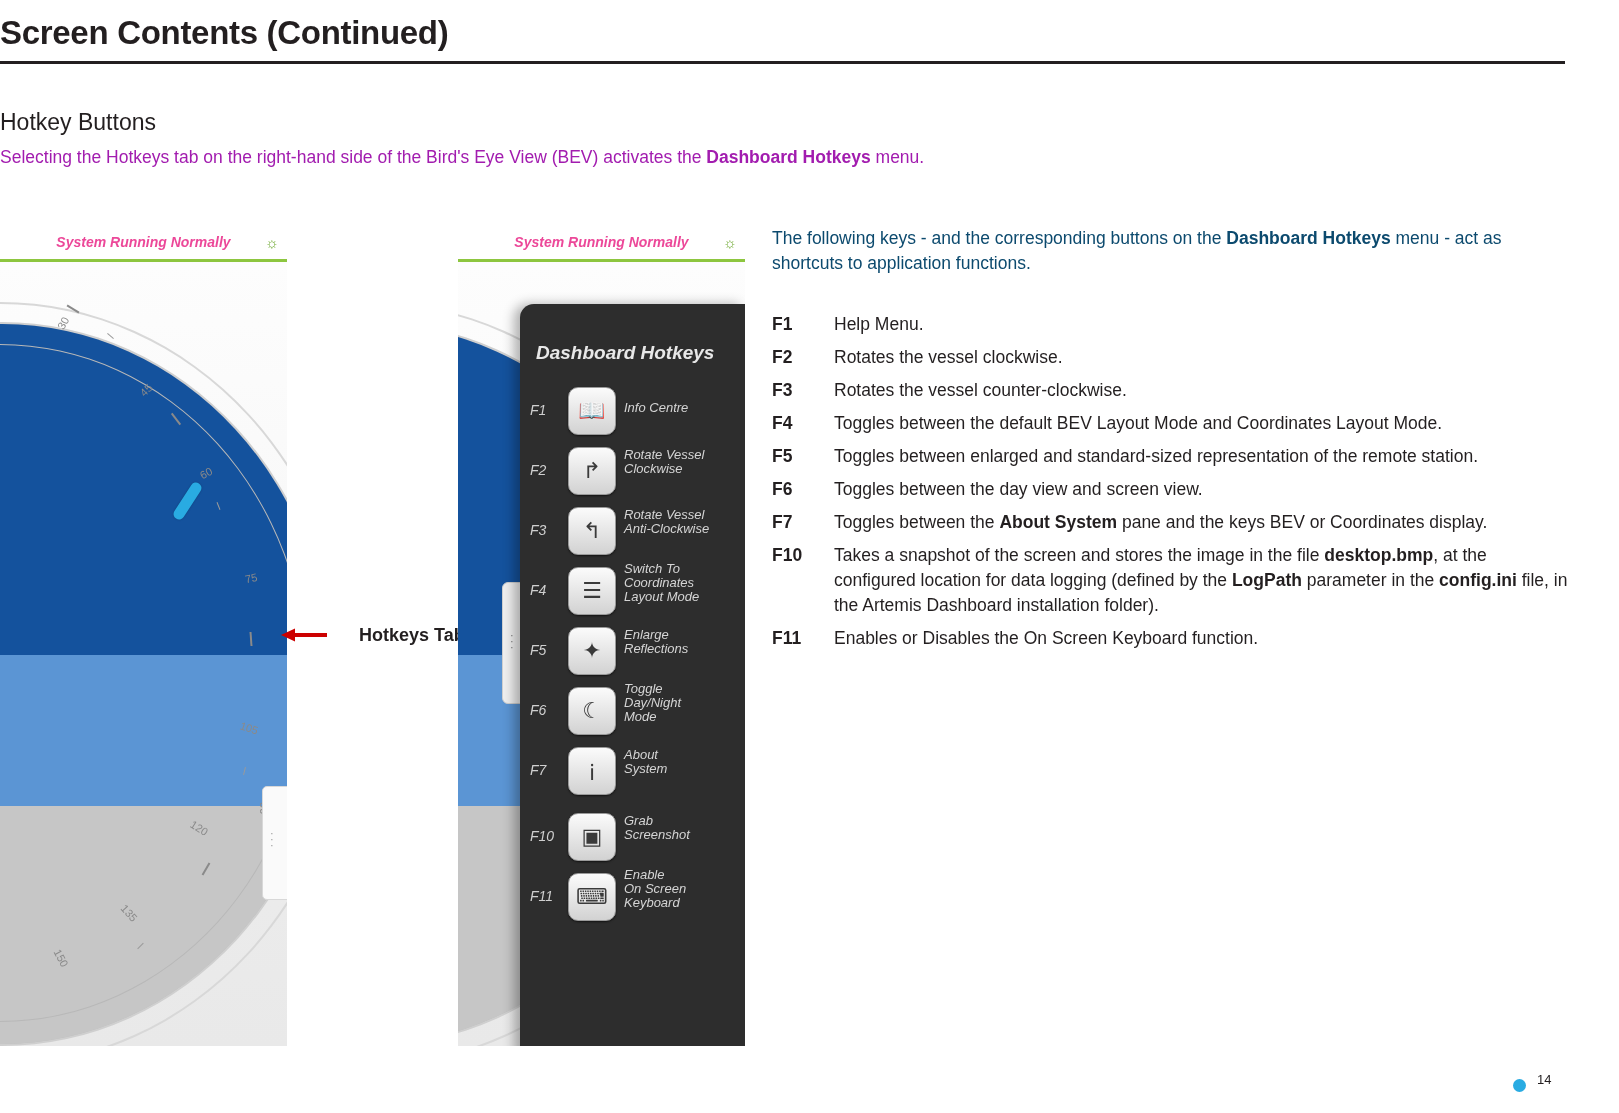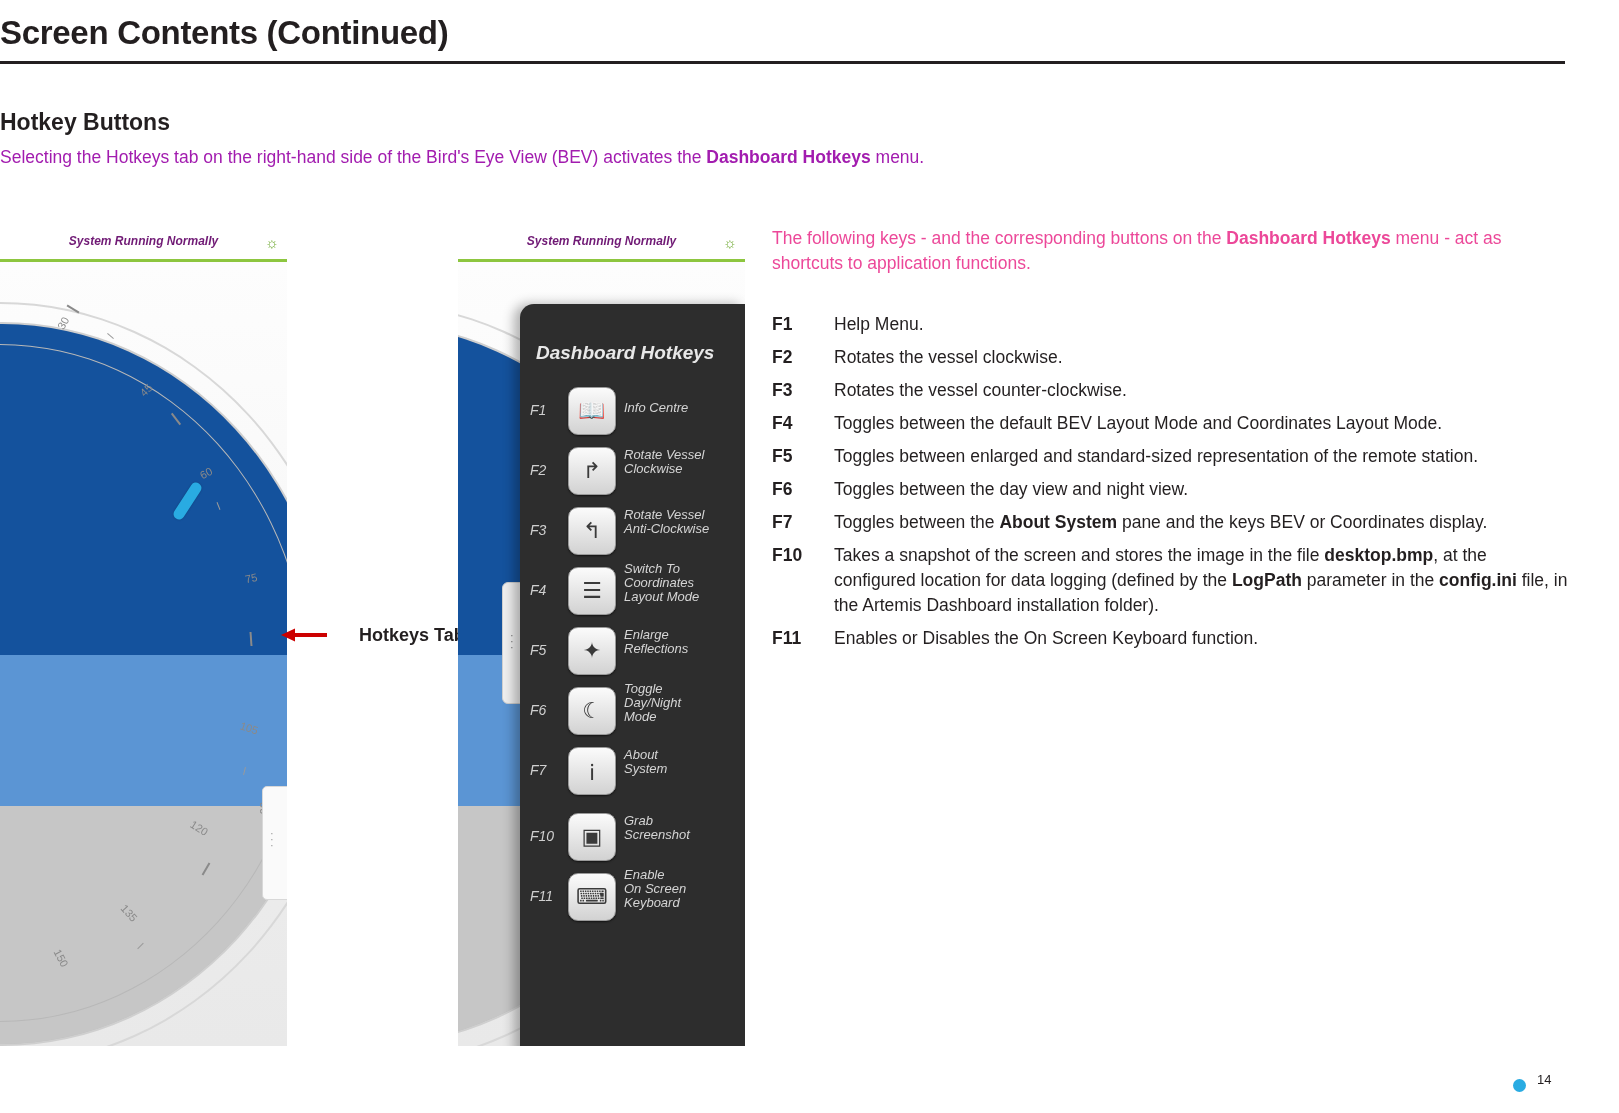--- a/index.html
+++ b/index.html
@@ -41,21 +41,21 @@
     height: 3px;
     background: #231f20;
   }
 
   
   .section-heading {
     position: absolute;
     left: 0px;
     top: 95px;
     font-size: 23px;
-    font-weight: bold;
+    font-weight: normal;
     color: #231f20;
   }
   .section-intro {
     position: absolute;
     left: 0px;
     top: 133px;
     font-size: 17.5px;
     color: #a21caf;
     white-space: nowrap;
   }
@@ -88,24 +88,24 @@
     height: 36px;
     background: #ffffff;
     border-bottom: 3px solid #8dc63f;
     box-sizing: border-box;
   }
   .status-text {
     position: absolute;
     left: 50%;
     transform: translateX(-50%);
     top: 8px;
-    font-size: 12px;
+    font-size: 14px;
     font-weight: bold;
     font-style: italic;
-    color: #701a75;
+    color: #ec4899;
     white-space: nowrap;
   }
   .status-icon {
     position: absolute;
     right: 8px;
     top: 8px;
     font-size: 15px;
     color: #6aa62b;
   }
 
@@ -348,21 +348,21 @@
   
   .rt {
     position: absolute;
     left: 772px;
     top: 212px;
     width: 797px;
   }
   .rt-intro {
     font-size: 17.5px;
     line-height: 25px;
-    color: #ec4899;
+    color: #0c4a6e;
     margin: 0 0 0 0;
   }
   .rt-intro b { font-weight: bold; }
 
   .keytable {
     position: absolute;
     left: 772px;
     top: 298px;
     width: 797px;
     border-collapse: collapse;
@@ -569,21 +569,21 @@
     <tr>
       <td class="k">F4</td>
       <td class="d">Toggles between the default BEV Layout Mode and Coordinates Layout Mode.</td>
     </tr>
     <tr>
       <td class="k">F5</td>
       <td class="d">Toggles between enlarged and standard-sized representation of the remote station.</td>
     </tr>
     <tr>
       <td class="k">F6</td>
-      <td class="d">Toggles between the day view and night view.</td>
+      <td class="d">Toggles between the day view and screen view.</td>
     </tr>
     <tr>
       <td class="k">F7</td>
       <td class="d">
         <span>Toggles between the </span><b>About System</b><span> pane and the keys BEV or Coordinates display.</span>
       </td>
     </tr>
     <tr>
       <td class="k">F10</td>
       <td class="d">

